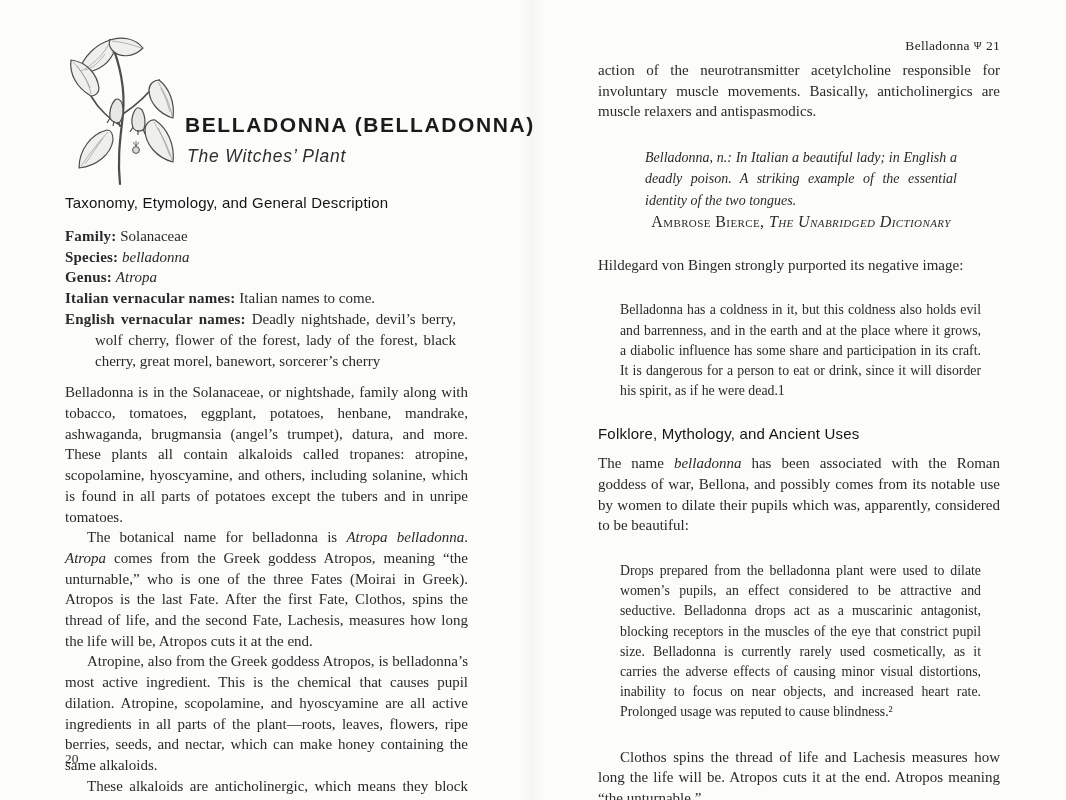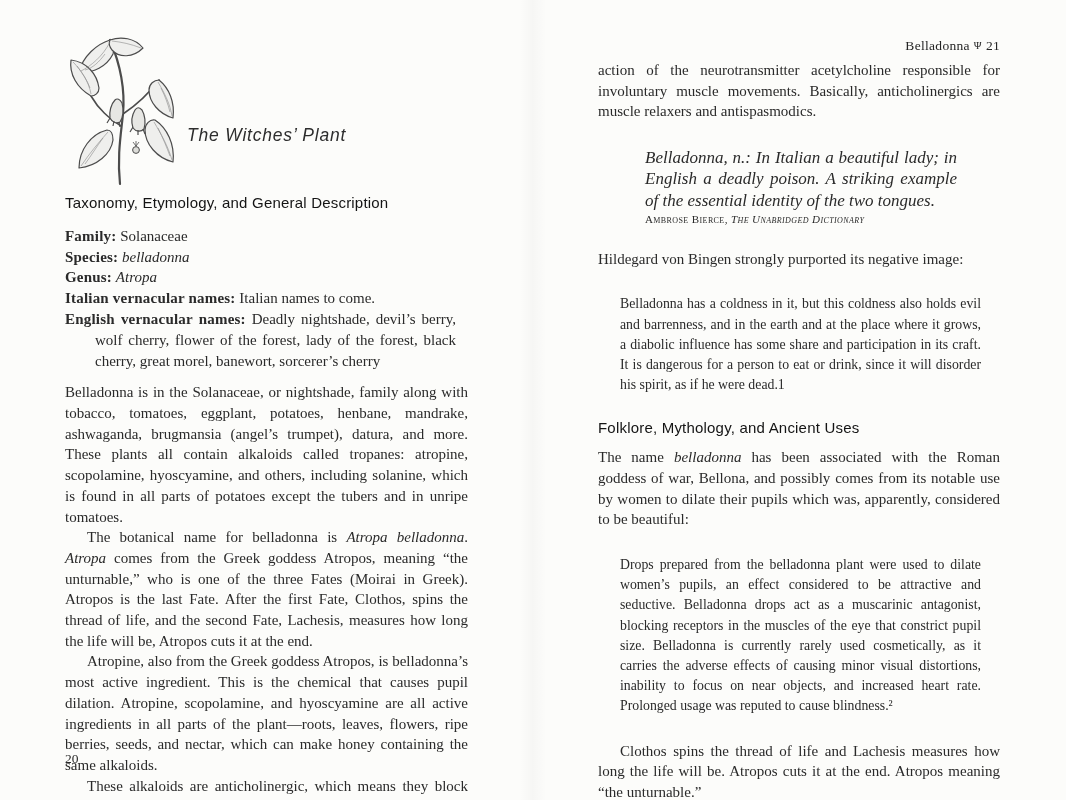--- a/index.html
+++ b/index.html
@@ -42,22 +42,22 @@
   .tax-row{
     margin:0;font-size:15px;line-height:20.8px;text-align:justify;
     padding-left:30px;text-indent:-30px;
   }
   .tax-row b{font-weight:700;letter-spacing:0.2px;}
 
   .para{margin:0;font-size:15px;line-height:20.7px;text-align:justify;}
   .para.indent{text-indent:22px;}
 
   .epigraph{margin:25px 43px 24px 47px;}
-  .epigraph-text{margin:0;font-style:italic;font-size:17px;line-height:21.2px;text-align:justify;}
-  .epigraph-attrib{margin:2px 0 0 0;text-align:left;font-size:11px;letter-spacing:0.4px;}
+  .epigraph-text{margin:0;font-style:italic;font-size:14px;line-height:21.2px;text-align:justify;}
+  .epigraph-attrib{margin:2px 0 0 0;text-align:center;font-size:16px;letter-spacing:0.4px;}
   .sc{font-variant:small-caps;}
   .epigraph-attrib i{font-style:italic;}
 
   .quote{margin:25px 19px 24px 22px;font-size:13.8px;line-height:20.2px;text-align:justify;}
 
   .running-header{
     position:absolute;top:38px;right:0;font-size:13.5px;color:#242424;
     letter-spacing:0.3px;text-align:center;white-space:nowrap;
   }
   .ornament{font-size:10.5px;padding:0 4px;position:relative;top:-1px;}
@@ -111,20 +111,21 @@
       </g>
 
       <g stroke="#4c4c4c" stroke-width="1" fill="#dcdcd8">
         <circle cx="73" cy="124" r="3.4"></circle>
         <path d="M73 120 L70 116 M73 120 L76 116 M73 120 L73 115" fill="none" stroke-width="0.8"></path>
       </g>
     </svg>
   </figure>
 
   <header class="chapter-head">
+    <h1 class="chapter-title">BELLADONNA (BELLADONNA)</h1>
     <p class="chapter-subtitle">The Witches’ Plant</p>
   </header>
 
   <div class="left-flow">
     <h2 class="section-heading">Taxonomy, Etymology, and General Description</h2>
 
     <div class="taxonomy">
       <p class="tax-row"><b>Family:</b> <span>Solanaceae</span></p>
       <p class="tax-row"><b>Species:</b> <span><i>belladonna</i></span></p>
       <p class="tax-row"><b>Genus:</b> <span><i>Atropa</i></span></p>

